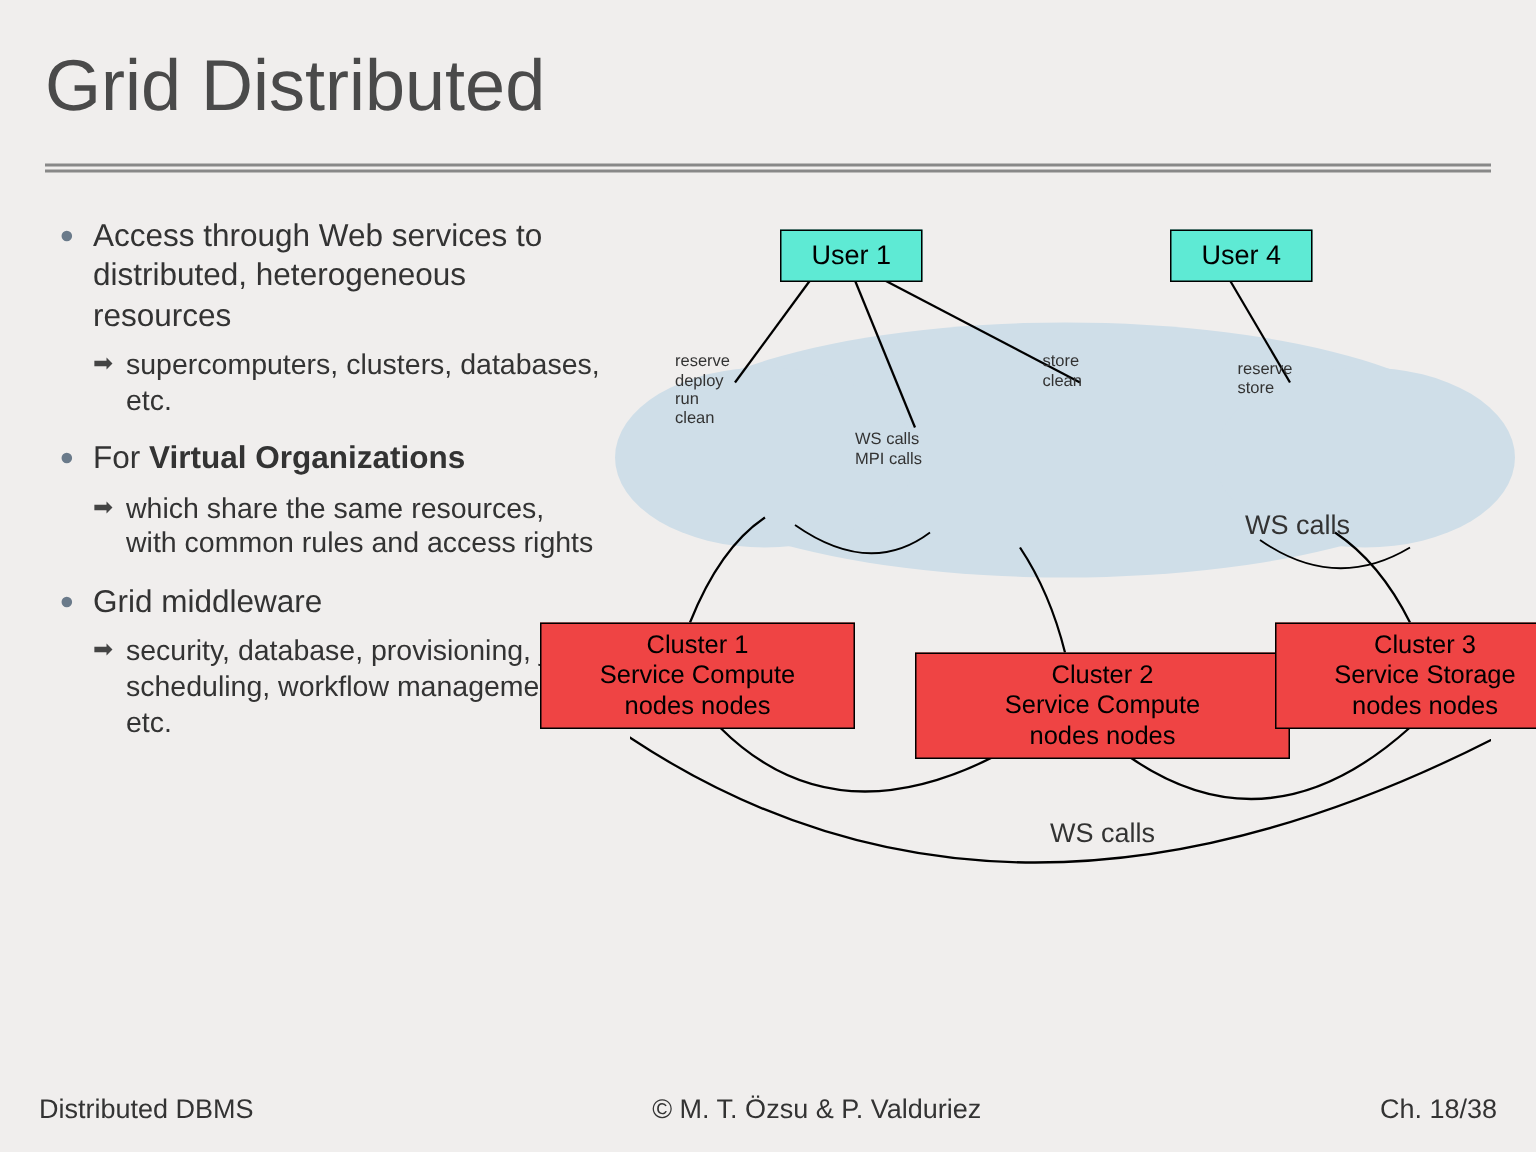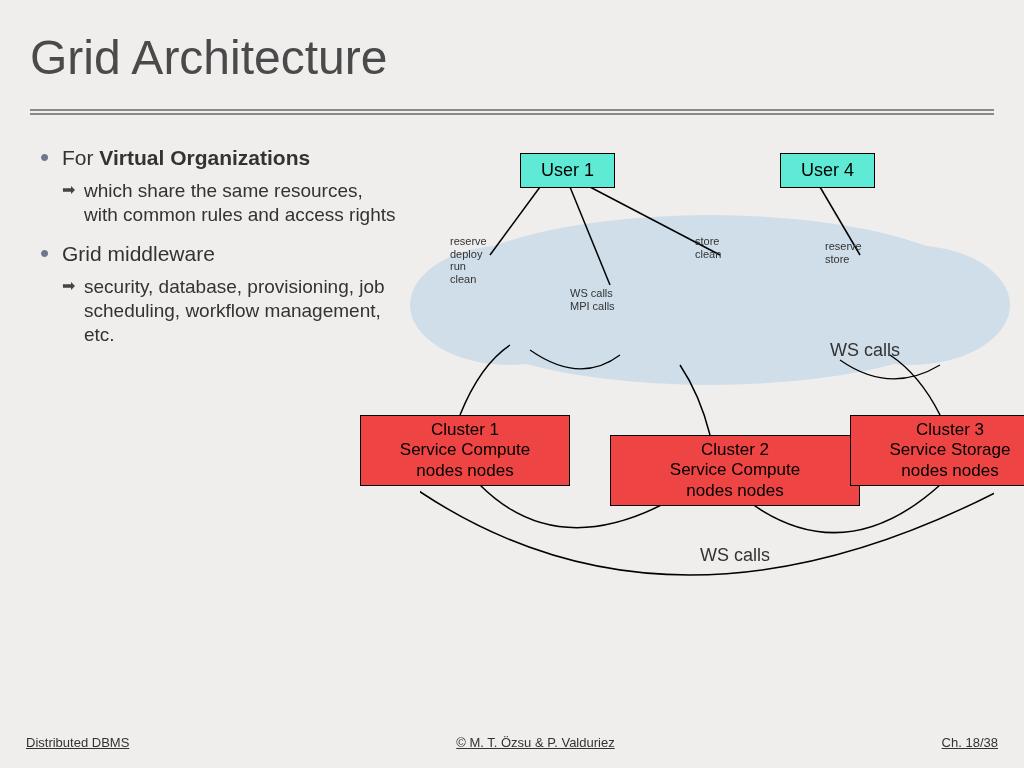--- a/index.html
+++ b/index.html
@@ -135,35 +135,40 @@
     height: 100%;
     pointer-events: none;
   }
   .footer {
     position: absolute;
     bottom: 18px;
     left: 26px;
     right: 26px;
     display: flex;
     justify-content: space-between;
-    font-size: 13px;
-    color: #333;
-    text-decoration: underline;
+    font-size: 18px;
+    color: #333;
   }
 </style>
 </head>
 <body>
 
 <div class="slide">
-  <h1 class="title">Grid Architecture</h1>
+  <h1 class="title">Grid Distributed</h1>
   <div class="double-hr"></div>
 
   <div class="content">
     <div class="left">
       <ul class="bullets">
+        <li>
+          <span>Access through Web services to distributed, heterogeneous resources</span>
+          <ul class="sub">
+            <li>supercomputers, clusters, databases, etc.</li>
+          </ul>
+        </li>
         <li>
           <span>For </span><b>Virtual Organizations</b>
           <ul class="sub">
             <li>which share the same resources, with common rules and access rights</li>
           </ul>
         </li>
         <li>
           <span>Grid middleware</span>
           <ul class="sub">
             <li>security, database, provisioning, job scheduling, workflow management, etc.</li>

